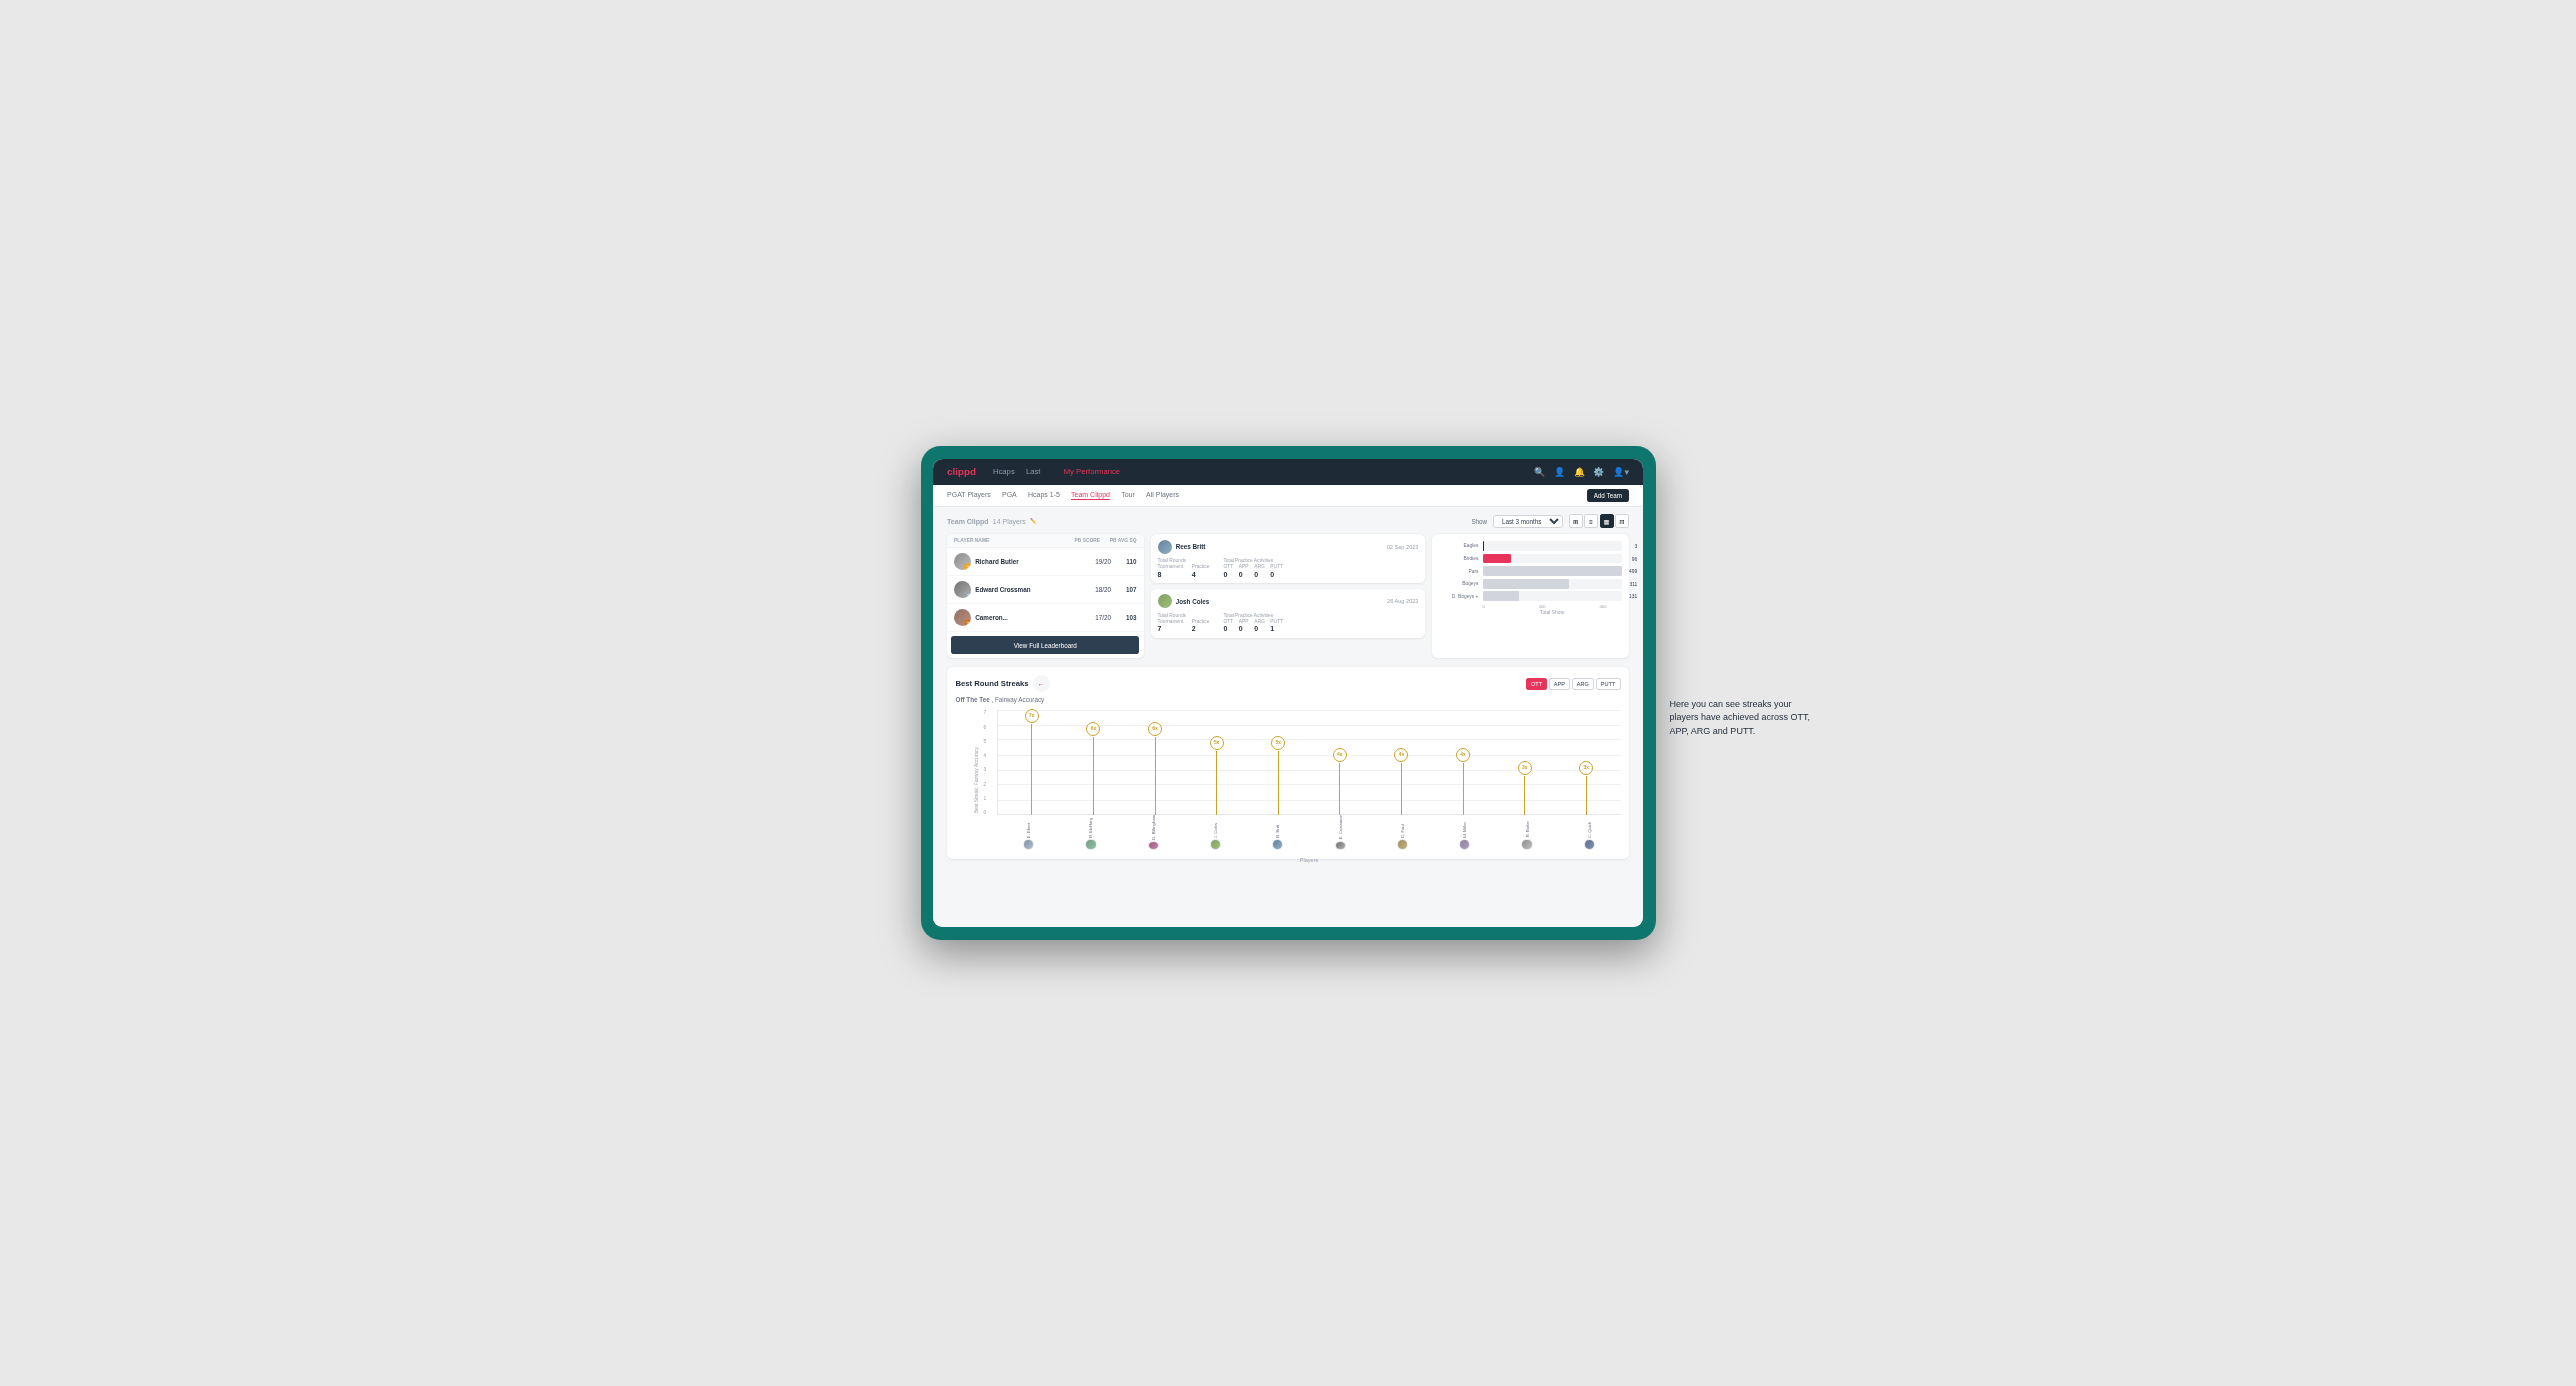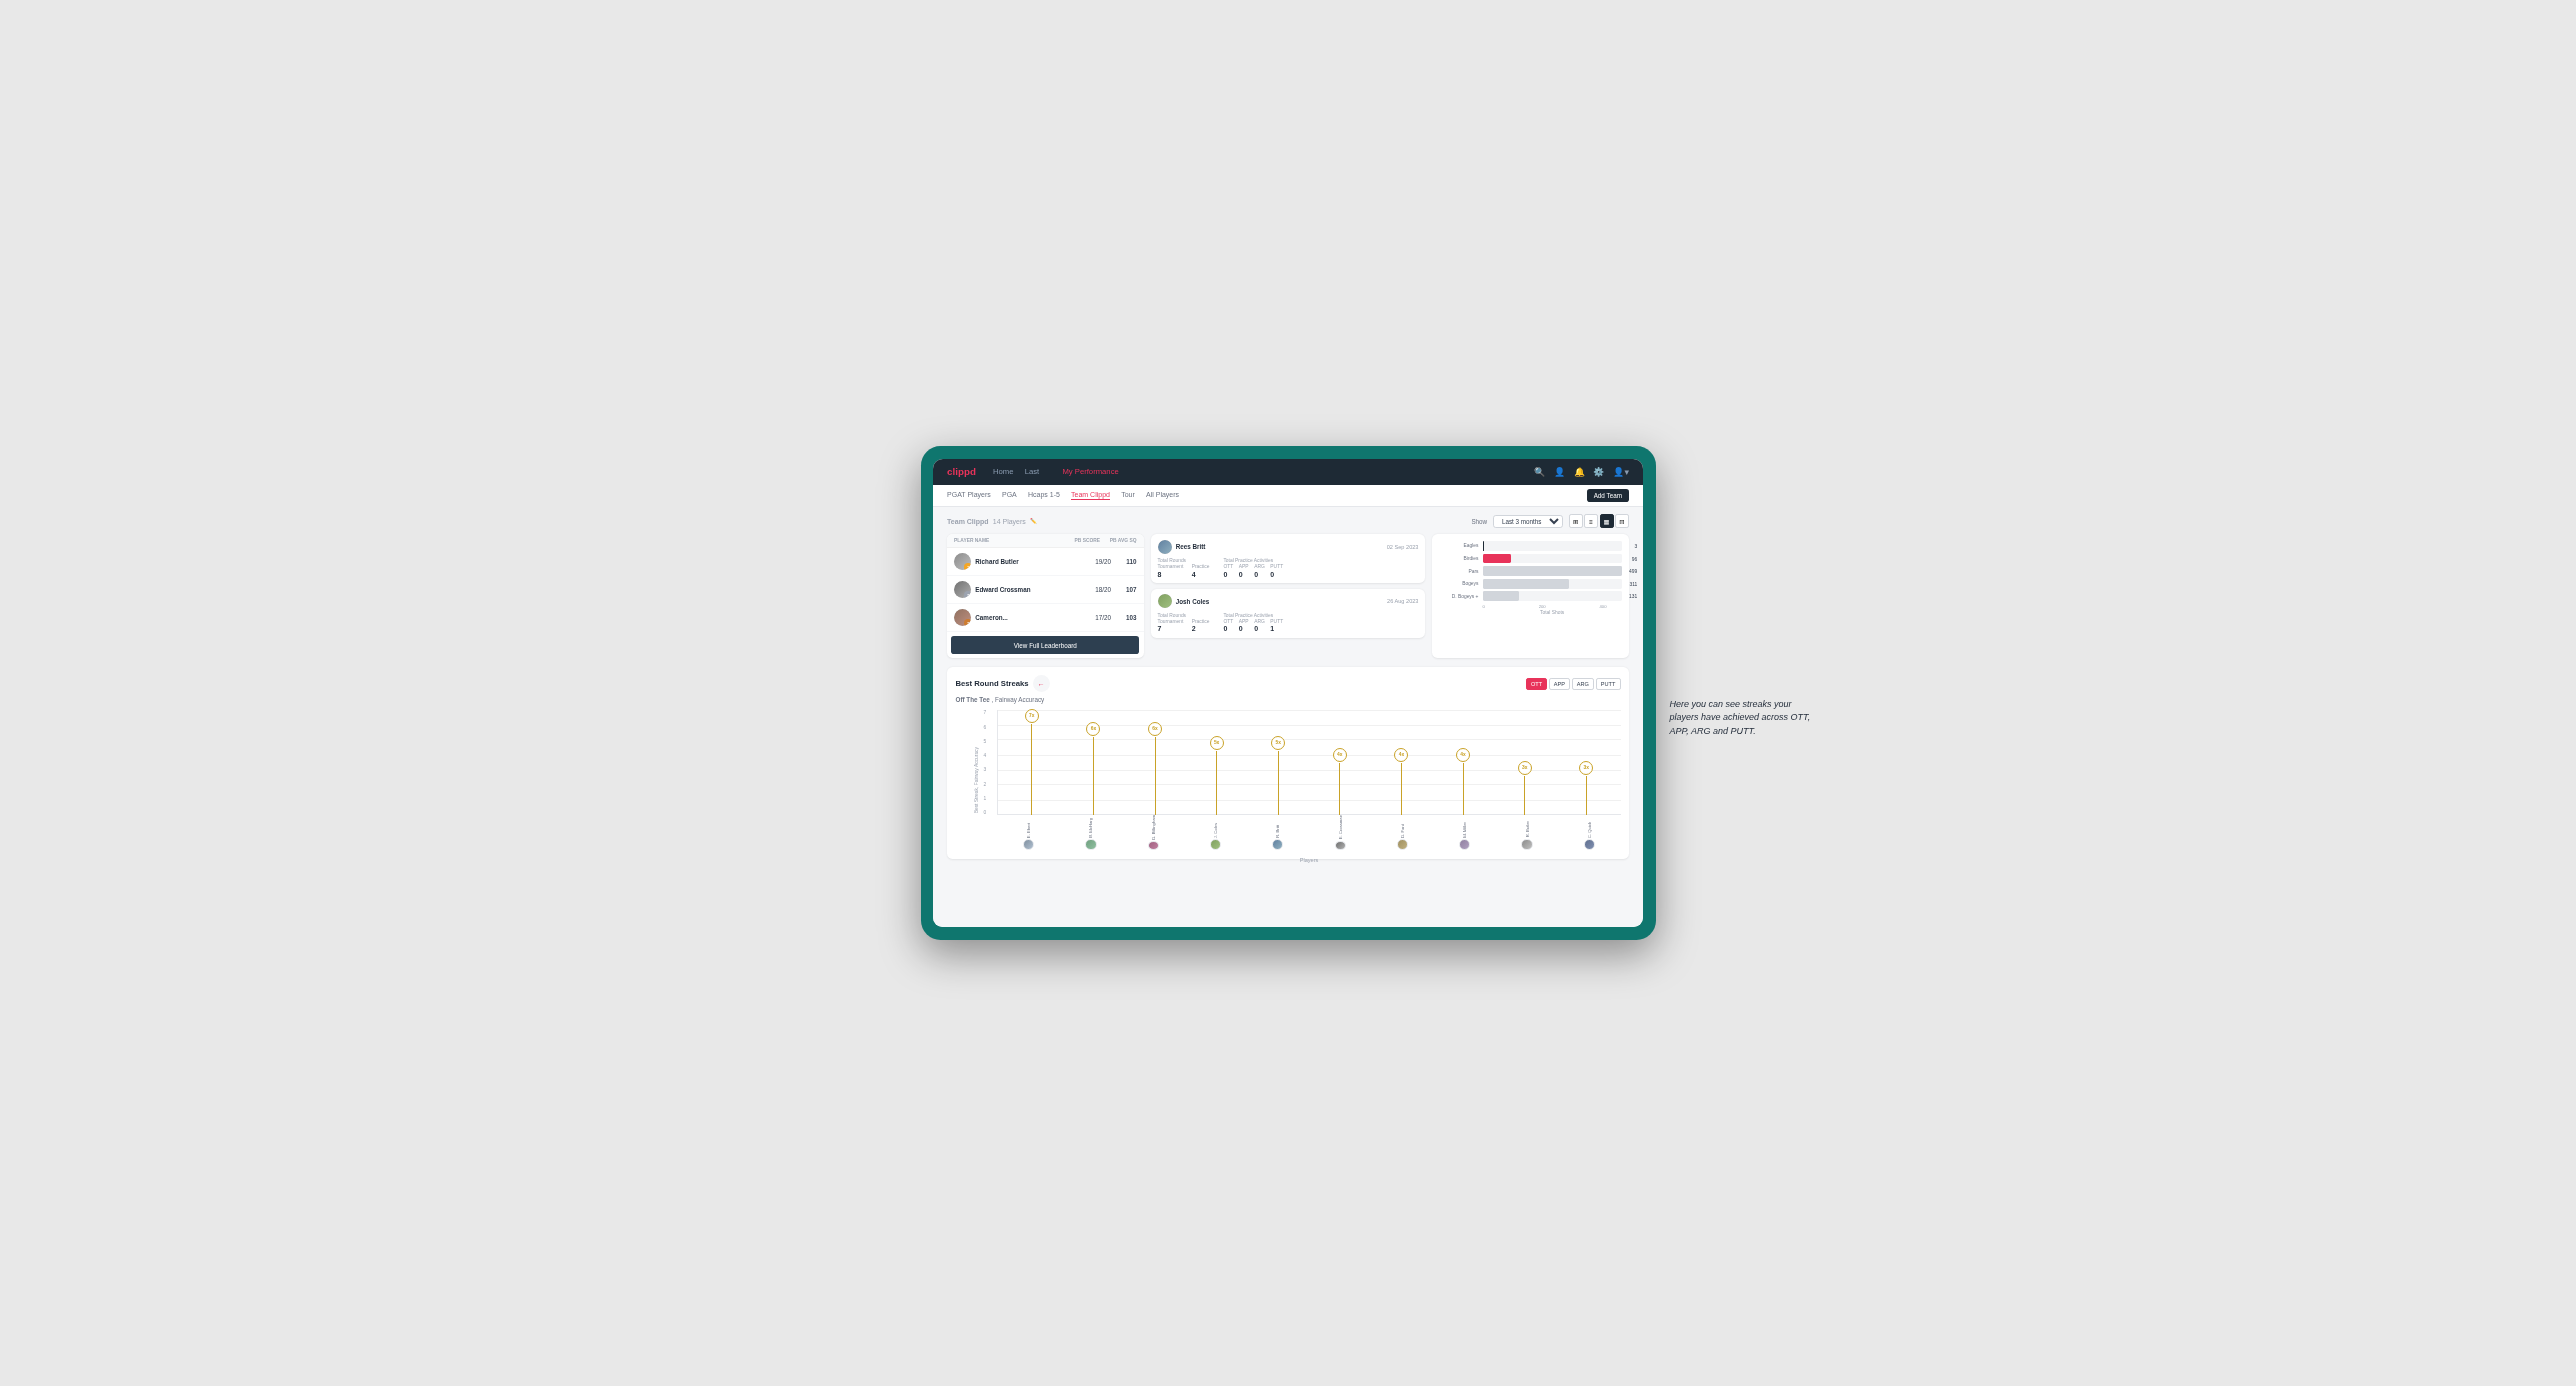--- a/index.html
+++ b/index.html
@@ -506,21 +506,21 @@
 </head>
 <body>
 
 <div class="tablet-wrapper" style="position: relative;">
   <div class="tablet-frame">
     <div class="tablet-screen">
 
       <div class="top-nav">
         <div class="logo">clippd</div>
         <div class="nav-links">
-          <span class="nav-link">Home</span>
+          <span class="nav-link">Hcaps</span>
           <span class="nav-link">Last</span>
           <span class="nav-link active">My Performance</span>
         </div>
         <div class="nav-icons">
           <span class="nav-icon">🔍</span>
           <span class="nav-icon">👤</span>
           <span class="nav-icon">🔔</span>
           <span class="nav-icon">⚙️</span>
           <span class="nav-icon">👤▾</span>
         </div>
@@ -944,18 +944,18 @@
             </div>
           </div>
 
         </div>
 
       </div>
 
     </div>
   </div>
 
-  <div style="position:absolute; right:-161px; top:55%; transform:translateY(-50%); width:147px;font-style:italic;">
+  <div style="position:absolute; right:-161px; top:55%; transform:translateY(-50%); width:147px;">
     <p class="annotation-text">Here you can see streaks your players have achieved across OTT, APP, ARG and PUTT.</p>
   </div>
 
 </div>
 
 
 </body></html>

